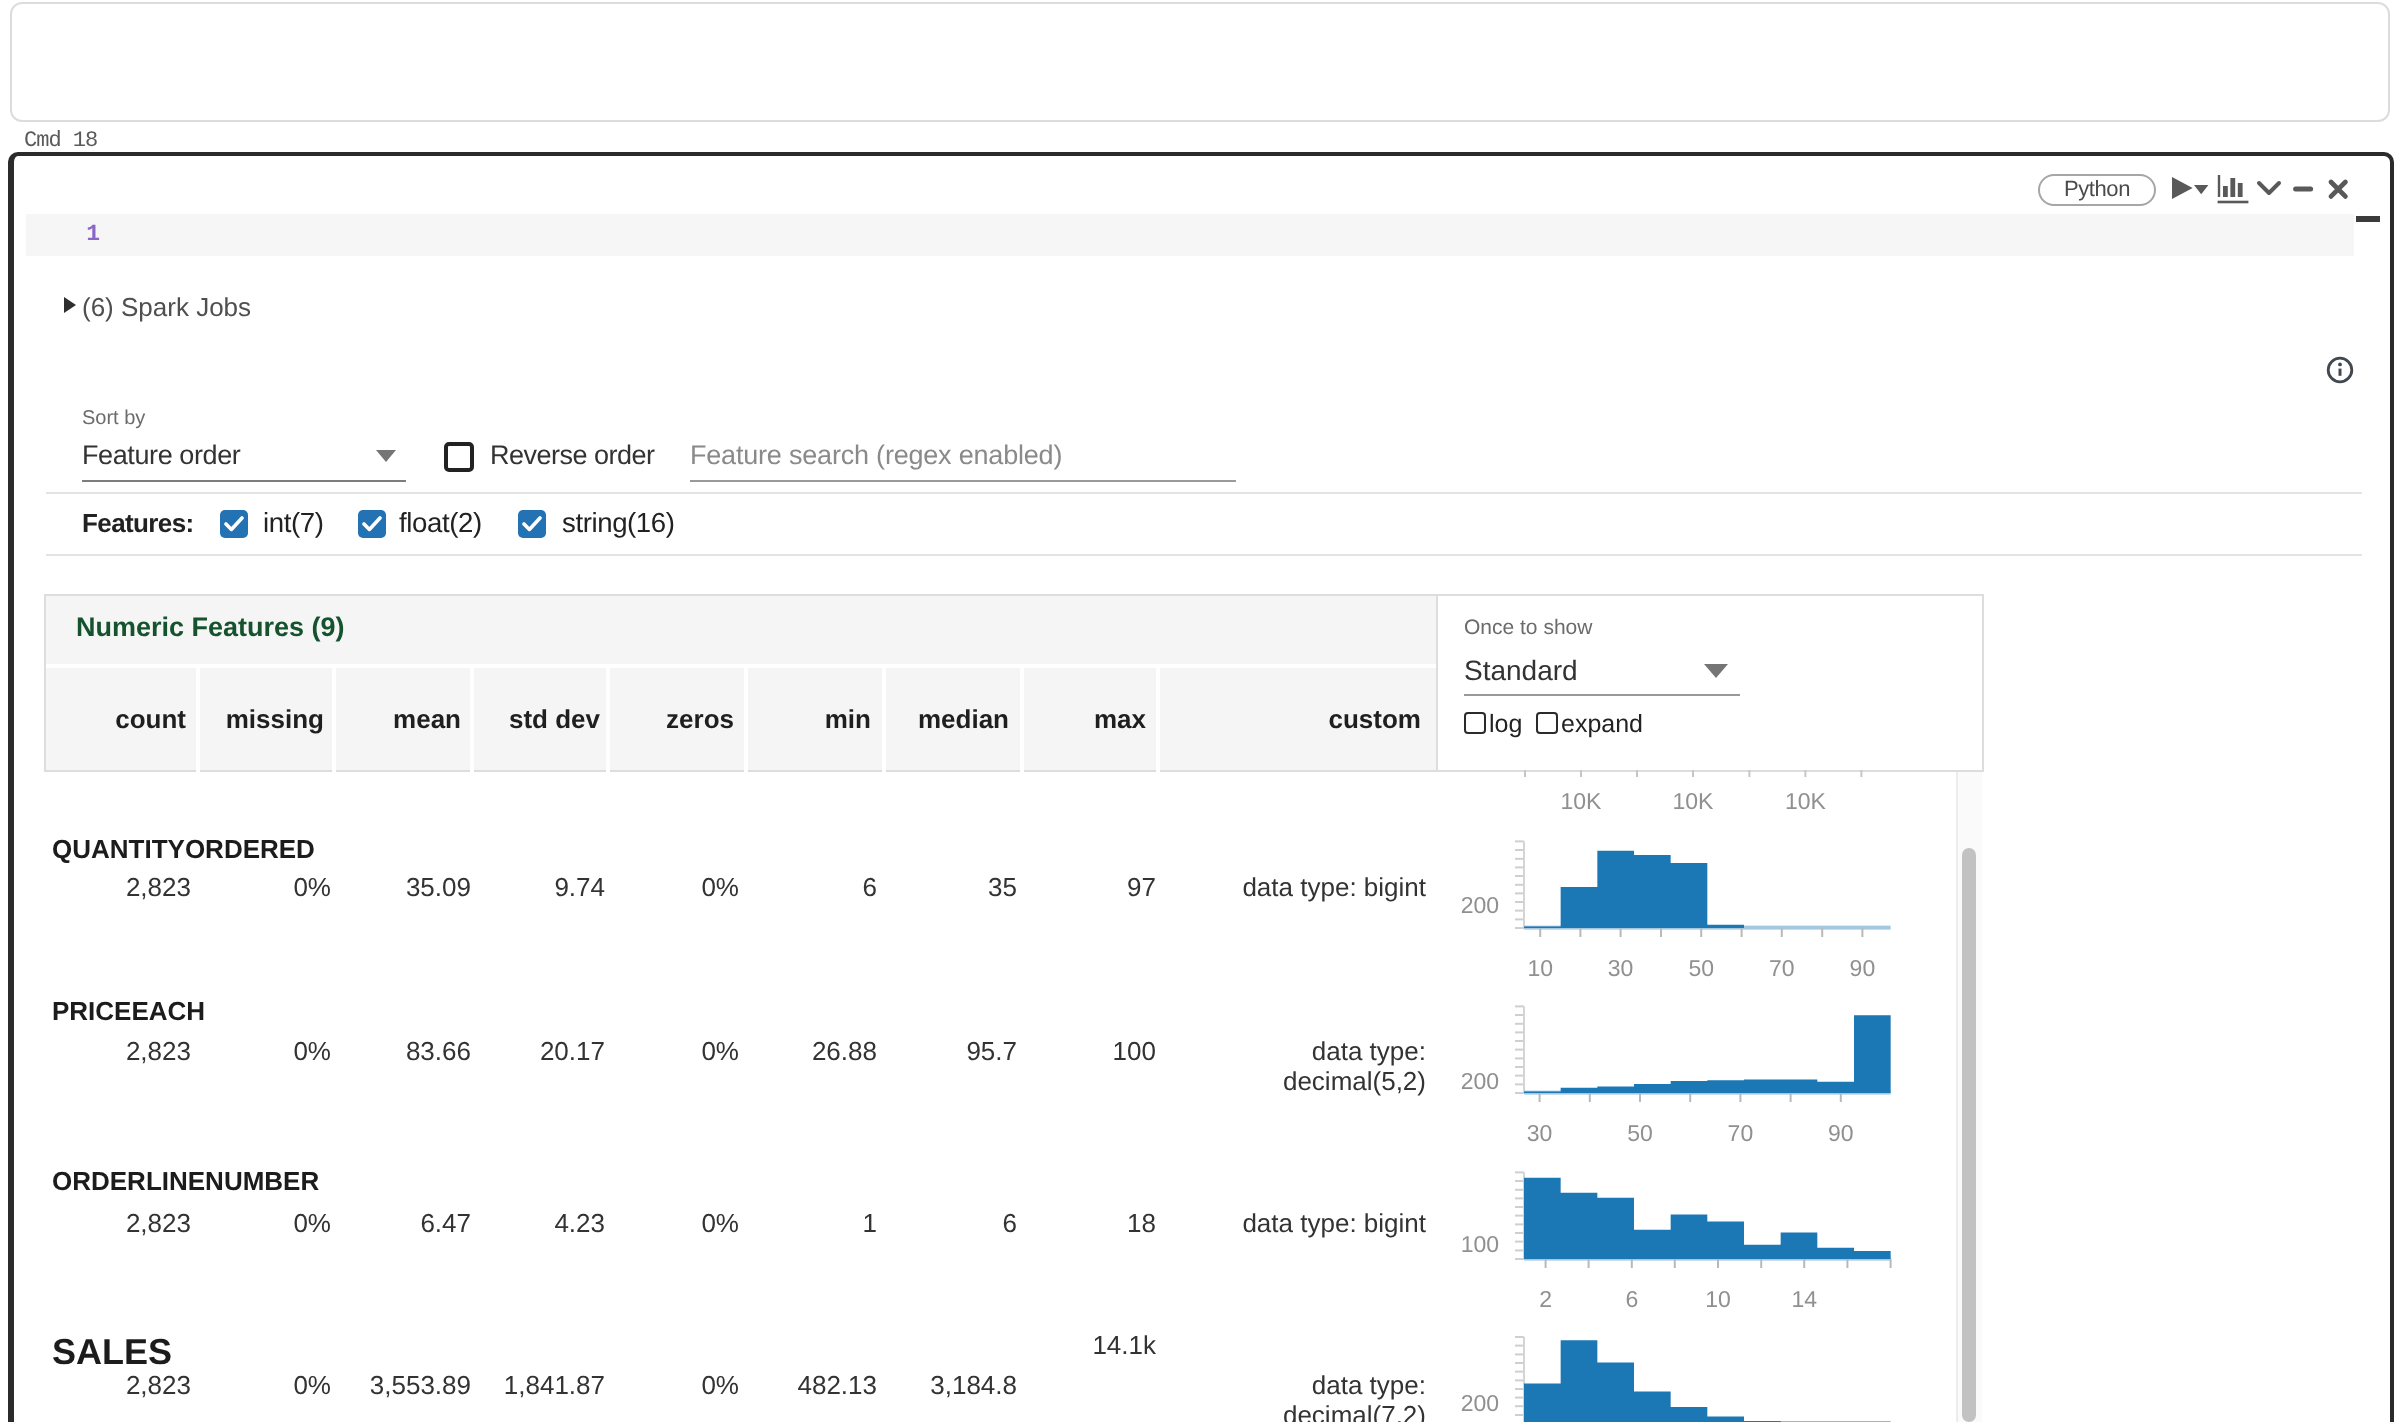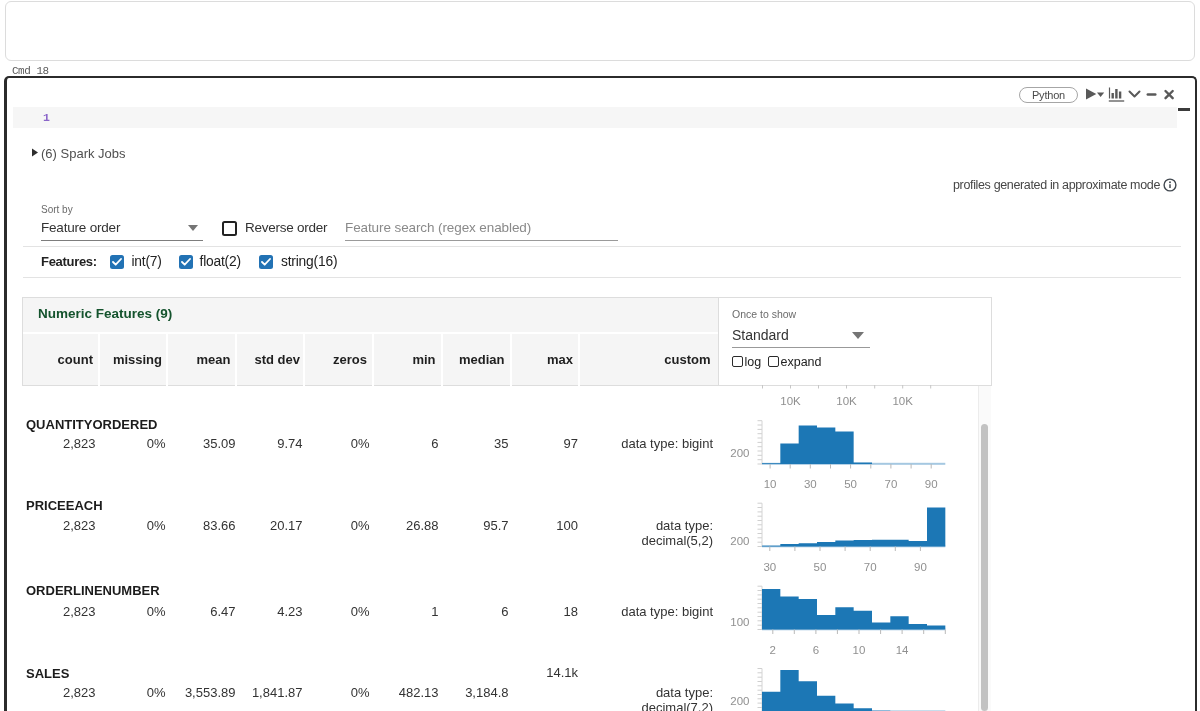--- a/index.html
+++ b/index.html
@@ -43,21 +43,20 @@
 
   <div class="abs" style="left:13px;top:107px;width:1164px;height:21px;background:#f6f6f6;"></div>
   <div class="abs" style="left:38px;top:111px;width:12px;text-align:right;font-family:'Liberation Mono',monospace;font-size:11.5px;font-weight:600;color:#8b66c9;">1</div>
   <div class="abs" style="left:1178px;top:108px;width:12px;height:2.5px;background:#3b3b3b;"></div>
 
   <svg class="abs" style="left:31px;top:148px;" width="8" height="9" viewBox="0 0 8 9">
       <path d="M1 0.5 L7 4.5 L1 8.5 Z" fill="#2e2e2e"></path>
     </svg>
   <div class="abs" style="left:41px;top:146px;font-size:13px;color:#4f4f4f;">(6) Spark Jobs</div>
 
-  <div class="abs" style="left:700px;top:178px;width:460px;text-align:right;font-size:12.5px;letter-spacing:-0.35px;color:#464646;">profiles generated in approximate mode</div>
   <svg class="abs" style="left:1163px;top:177.5px;" width="14" height="14" viewBox="0 0 14 14">
     <circle cx="7" cy="7" r="5.9" fill="none" stroke="#41484f" stroke-width="1.4"></circle>
     <line x1="7" y1="6.3" x2="7" y2="9.9" stroke="#41484f" stroke-width="1.5"></line>
     <circle cx="7" cy="4.2" r="0.95" fill="#41484f"></circle>
   </svg>
 
   <div class="abs" style="left:41px;top:204px;font-size:10px;color:#6b6b6b;">Sort by</div>
   <div class="abs" style="left:41px;top:220px;font-size:13.5px;letter-spacing:-0.2px;color:#333;">Feature order</div>
   <svg class="abs" style="left:188px;top:225px;" width="10" height="6" viewBox="0 0 10 6">
       <path d="M0 0 h10 l-5 6 Z" fill="#757575"></path>
@@ -146,21 +145,21 @@
   <div class="abs r" style="left:-4.5px;top:603.5px;width:100px;font-size:13px;color:#333;">2,823</div>
   <div class="abs r" style="left:65.5px;top:603.5px;width:100px;font-size:13px;color:#333;">0%</div>
   <div class="abs r" style="left:135.5px;top:603.5px;width:100px;font-size:13px;color:#333;">6.47</div>
   <div class="abs r" style="left:202.5px;top:603.5px;width:100px;font-size:13px;color:#333;">4.23</div>
   <div class="abs r" style="left:269.5px;top:603.5px;width:100px;font-size:13px;color:#333;">0%</div>
   <div class="abs r" style="left:338.5px;top:603.5px;width:100px;font-size:13px;color:#333;">1</div>
   <div class="abs r" style="left:408.5px;top:603.5px;width:100px;font-size:13px;color:#333;">6</div>
   <div class="abs r" style="left:478px;top:603.5px;width:100px;font-size:13px;color:#333;">18</div>
   <div class="abs r" style="left:553px;top:603.5px;width:160px;font-size:13px;color:#333;">data type: bigint</div>
 
-  <div class="abs" style="left:26px;top:665.5px;font-size:13px;font-weight:bold;color:#1c1c1c;">SALES</div>
+  <div class="abs" style="left:26px;top:665.5px;font-size:18px;font-weight:bold;color:#1c1c1c;">SALES</div>
   <div class="abs r" style="left:-4.5px;top:685px;width:100px;font-size:13px;color:#333;">2,823</div>
   <div class="abs r" style="left:65.5px;top:685px;width:100px;font-size:13px;color:#333;">0%</div>
   <div class="abs r" style="left:135.5px;top:685px;width:100px;font-size:13px;color:#333;">3,553.89</div>
   <div class="abs r" style="left:202.5px;top:685px;width:100px;font-size:13px;color:#333;text-align:right;">1,841.87</div>
   <div class="abs r" style="left:269.5px;top:685px;width:100px;font-size:13px;color:#333;">0%</div>
   <div class="abs r" style="left:338.5px;top:685px;width:100px;font-size:13px;color:#333;">482.13</div>
   <div class="abs r" style="left:408.5px;top:685px;width:100px;font-size:13px;color:#333;">3,184.8</div>
   <div class="abs r" style="left:478px;top:665px;width:100px;font-size:13px;color:#333;">14.1k</div>
   <div class="abs r" style="left:553px;top:685px;width:160px;font-size:13px;color:#333;">data type:<br>decimal(7,2)</div>
 

